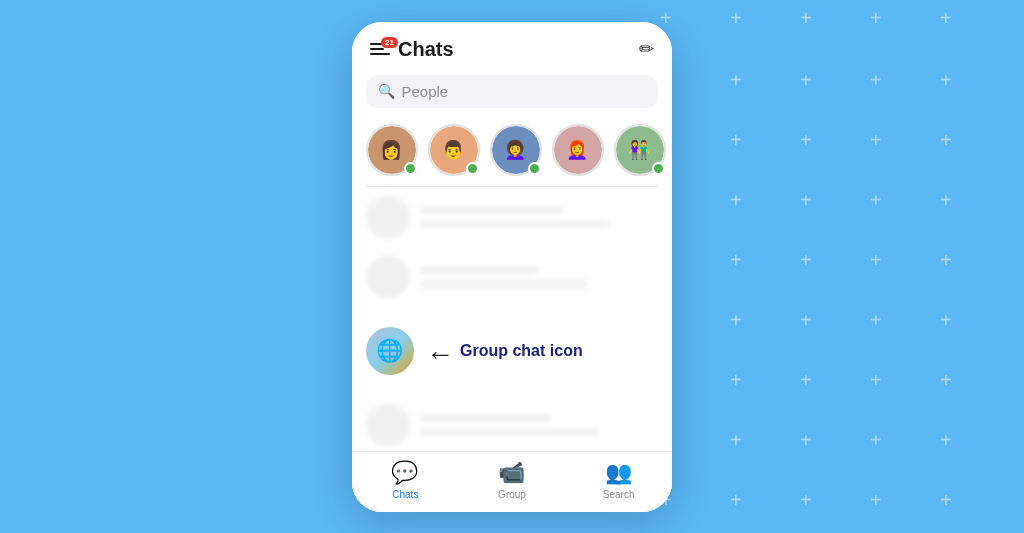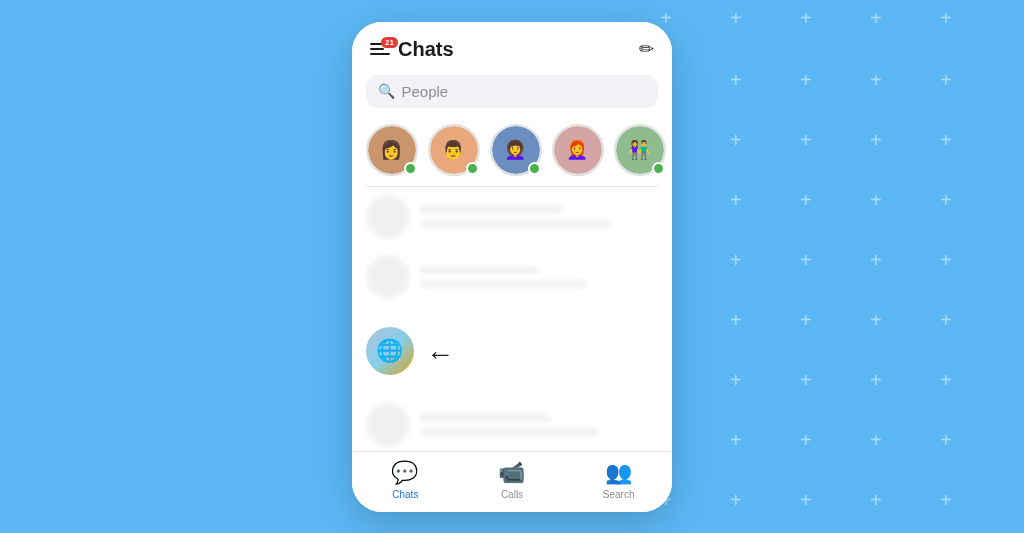--- a/index.html
+++ b/index.html
@@ -434,41 +434,42 @@
         <div class="blurred-line" style="width:70%"></div>
       </div>
     </div>
 
     <div class="annotation-area">
       <div class="group-chat-avatar">
         🌐
       </div>
       <div class="arrow-annotation">
         <span class="arrow-icon">←</span>
+        <span class="annotation-label">Group chat icon</span>
       </div>
     </div>
 
     <div class="blurred-row">
       <div class="blurred-avatar"></div>
       <div class="blurred-content">
         <div class="blurred-line" style="width:55%"></div>
         <div class="blurred-line" style="width:75%"></div>
       </div>
     </div>
 
   </div>
 
   <div class="bottom-nav" id="bottom-nav">
   <div class="nav-item active">
         <span class="nav-icon">💬</span>
         <span class="nav-label">Chats</span>
       </div>
       <div class="nav-item">
         <span class="nav-icon">📹</span>
-        <span class="nav-label">Calls</span>
+        <span class="nav-label">Group</span>
       </div>
       <div class="nav-item">
         <span class="nav-icon">👥</span>
         <span class="nav-label">Search</span>
       </div>
     </div>
 
 </div>
 
 </body></html>

